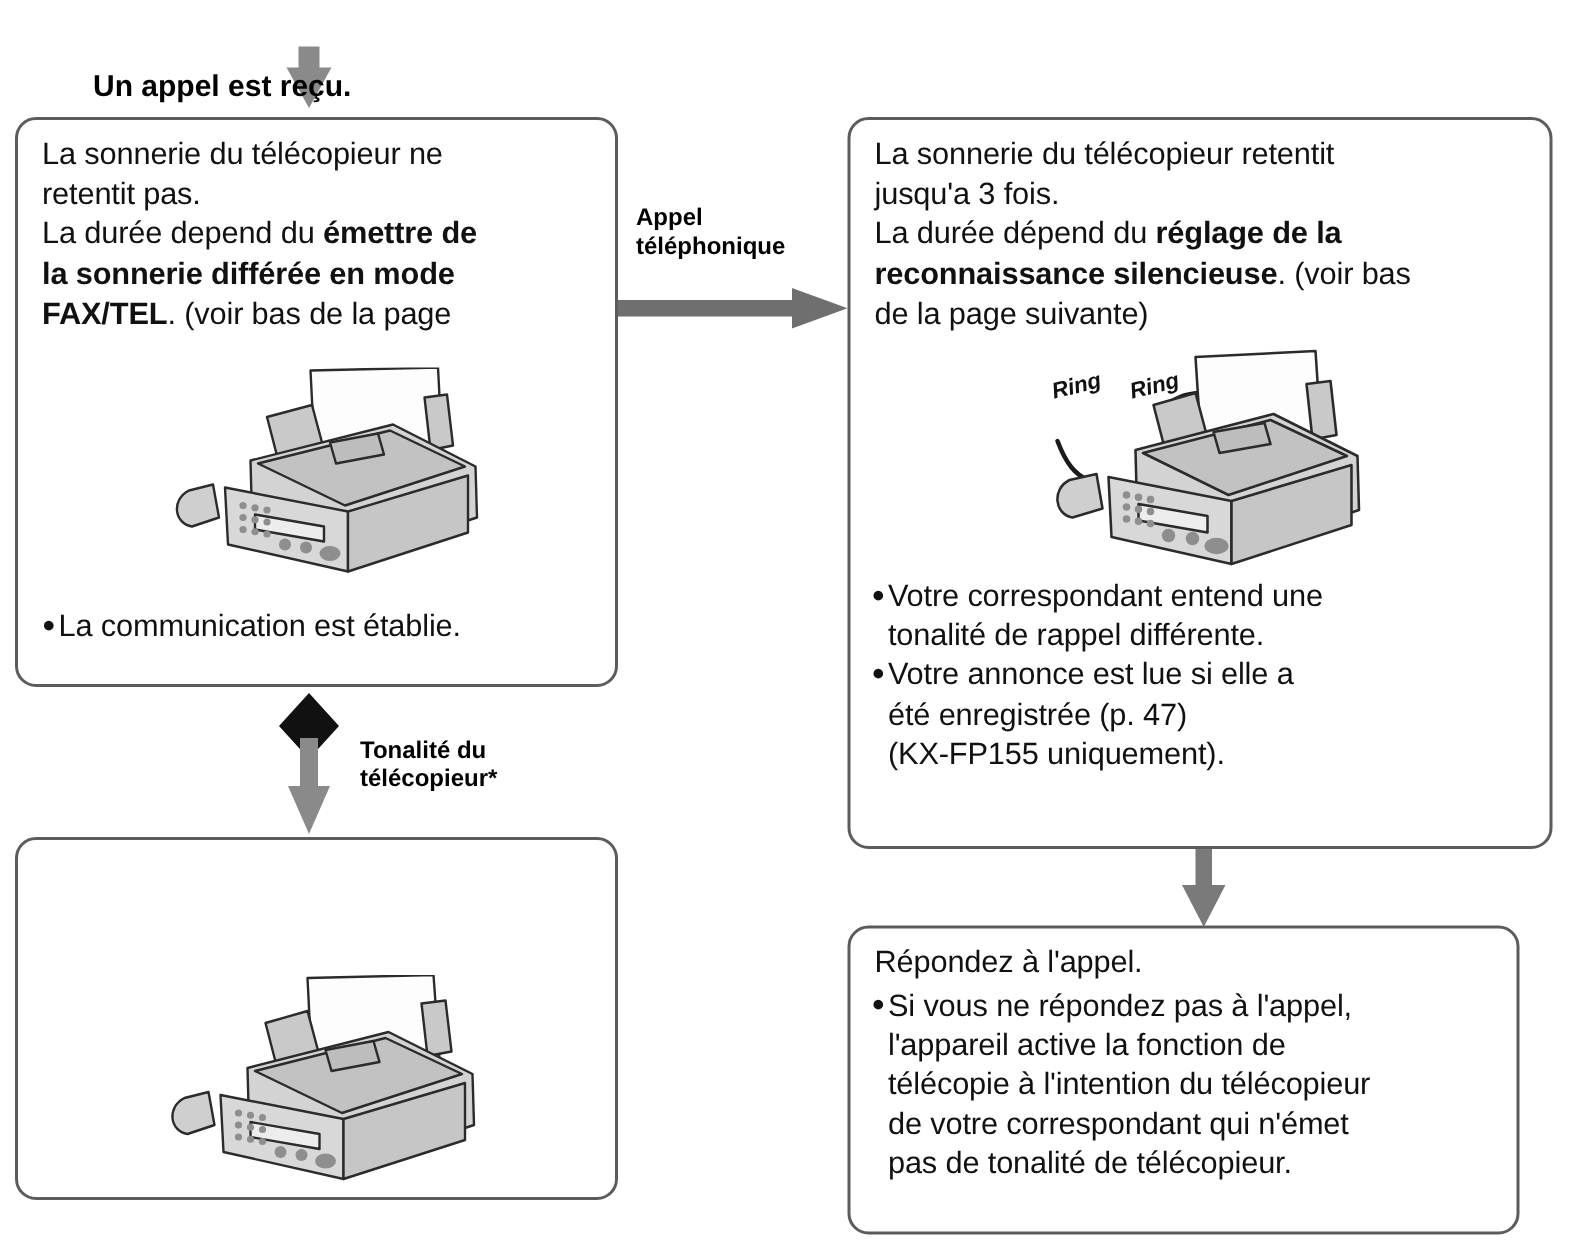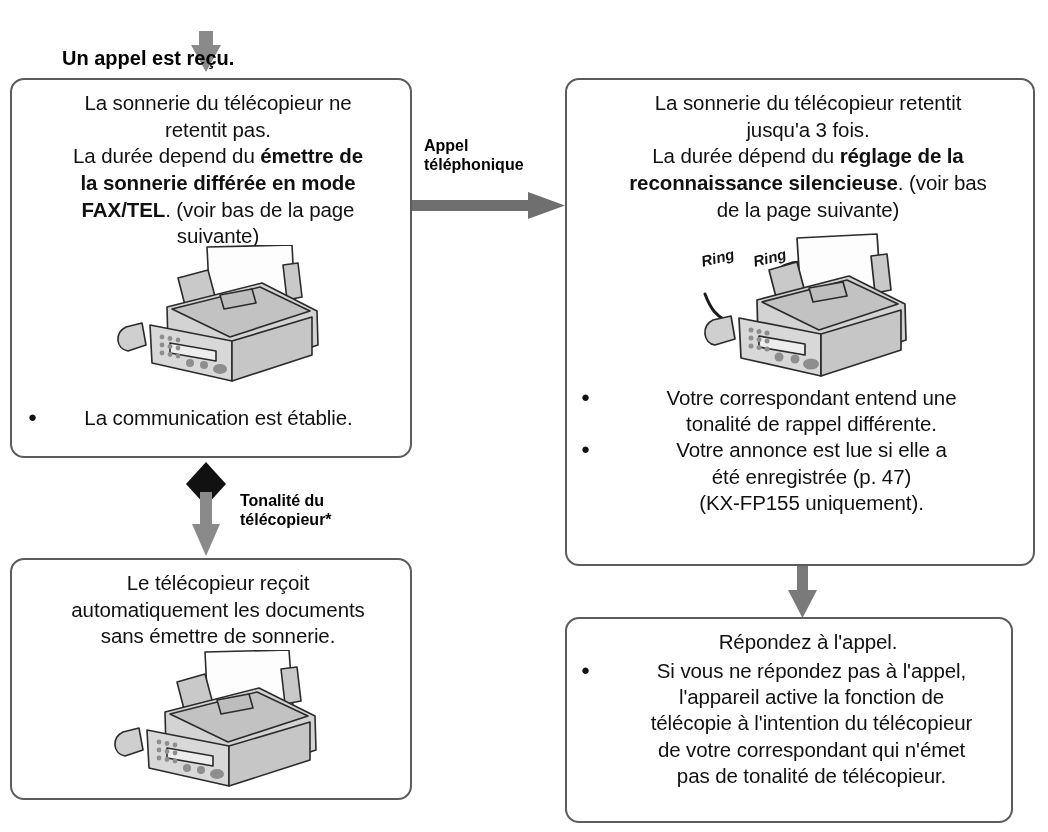--- a/index.html
+++ b/index.html
@@ -19,21 +19,20 @@
     background: #ffffff;
   }
 
   
   .box {
     position: absolute;
     box-sizing: border-box;
     border: 2px solid #5c5c5c;
     border-radius: 14px;
     background: #ffffff;
-    text-align: center;
   }
   .box-text {
     position: absolute;
     font-size: 20.5px;
     line-height: 1.30;
     color: #111111;
     letter-spacing: -0.1px;
   }
   .box-text b { font-weight: bold; }
 
@@ -135,21 +134,20 @@
 télécopieur*</div>
 
   <div class="box" style="left:10px; top:78px; width:402px; height:380px;">
 
     <div class="box-text" style="left:16px; top:10px; width:380px;">
       <div>La sonnerie du télécopieur ne</div>
       <div>retentit pas.</div>
       <div><span>La durée depend du </span><b>émettre de</b></div>
       <div><b>la sonnerie différée en mode</b></div>
       <div><b>FAX/TEL</b><span>. (voir bas de la page</span></div>
-      <div>suivante)</div>
     </div>
 
     <div class="fax" style="left:100px; top:165px;">
       <svg width="230" height="150" viewBox="0 0 230 150" xmlns="http://www.w3.org/2000/svg">
         <g stroke="#2b2b2b" stroke-width="1.6" stroke-linejoin="round">
 
           <polygon points="95,2 180,0 183,58 98,62" fill="#fdfdfd"></polygon>
 
           <polygon points="66,33 96,25 104,55 74,64" fill="#c9c9c9"></polygon>
           <polygon points="171,20 186,18 190,52 175,55" fill="#c9c9c9"></polygon>
@@ -259,25 +257,20 @@
           <span style="display:block">Votre annonce est lue si elle a</span>
           <span style="display:block">été enregistrée (p. 47)</span>
           <span style="display:block">(KX-FP155 uniquement).</span>
         </span>
       </div>
     </div>
   </div>
 
   <div class="box" style="left:10px; top:558px; width:402px; height:242px;">
 
-    <div class="box-text" style="left:16px; top:10px; width:380px;">
-      <div>Le télécopieur reçoit</div>
-      <div>automatiquement les documents</div>
-      <div>sans émettre de sonnerie.</div>
-    </div>
 
     <div class="fax" style="left:95px; top:90px;">
       <svg width="230" height="148" viewBox="0 0 230 148" xmlns="http://www.w3.org/2000/svg">
         <g stroke="#2b2b2b" stroke-width="1.6" stroke-linejoin="round">
           <polygon points="98,2 182,0 186,56 101,62" fill="#fdfdfd"></polygon>
           <polygon points="70,32 98,24 106,54 78,63" fill="#c9c9c9"></polygon>
           <polygon points="174,19 190,17 194,51 178,54" fill="#c9c9c9"></polygon>
           <polygon points="58,62 152,38 208,66 209,100 124,128 59,100" fill="#d3d3d3"></polygon>
           <polygon points="63,64 150,42 201,66 121,92" fill="#c2c2c2"></polygon>
           <polygon points="40,80 122,96 122,136 42,118" fill="#d8d8d8"></polygon>

